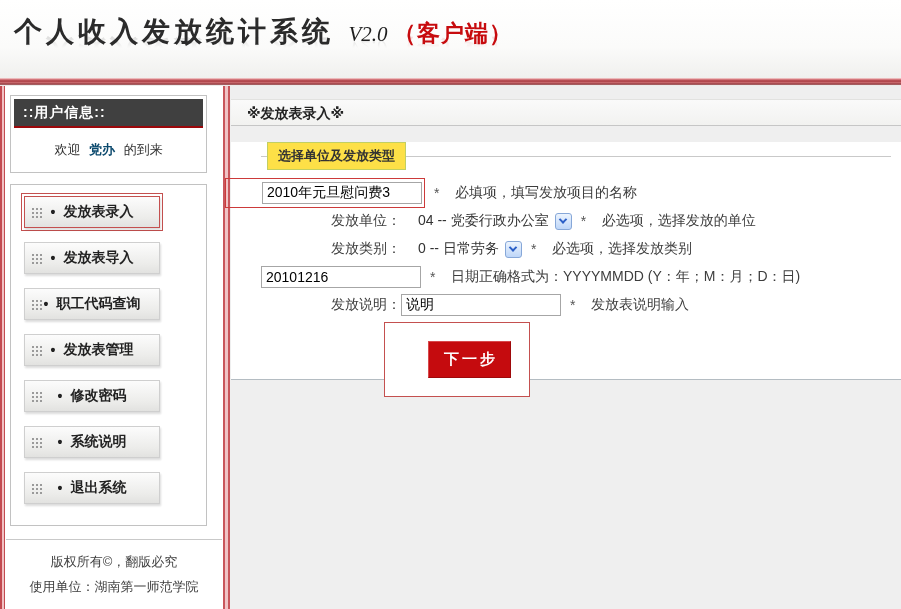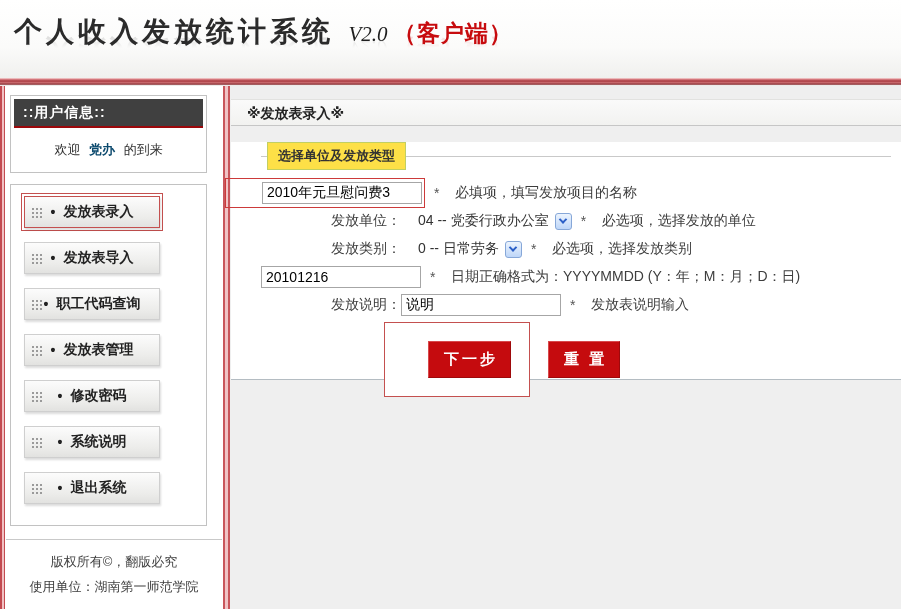--- a/index.html
+++ b/index.html
@@ -206,19 +206,18 @@
             <label class="flabel">发放说明：</label>
             <input class="txt" type="text" value="说明" style="">
             <span class="req">*</span>
             <span class="hint">发放表说明输入</span>
           </div>
 
           <div class="btnrow">
             <span class="nextbox">
               <button class="rbtn">下一步</button>
             </span>
-            <button class="rbtn reset">重 置</button>
           </div>
         </fieldset>
       </div>
     </div>
   </div>
 </div>
 
 </body></html>

